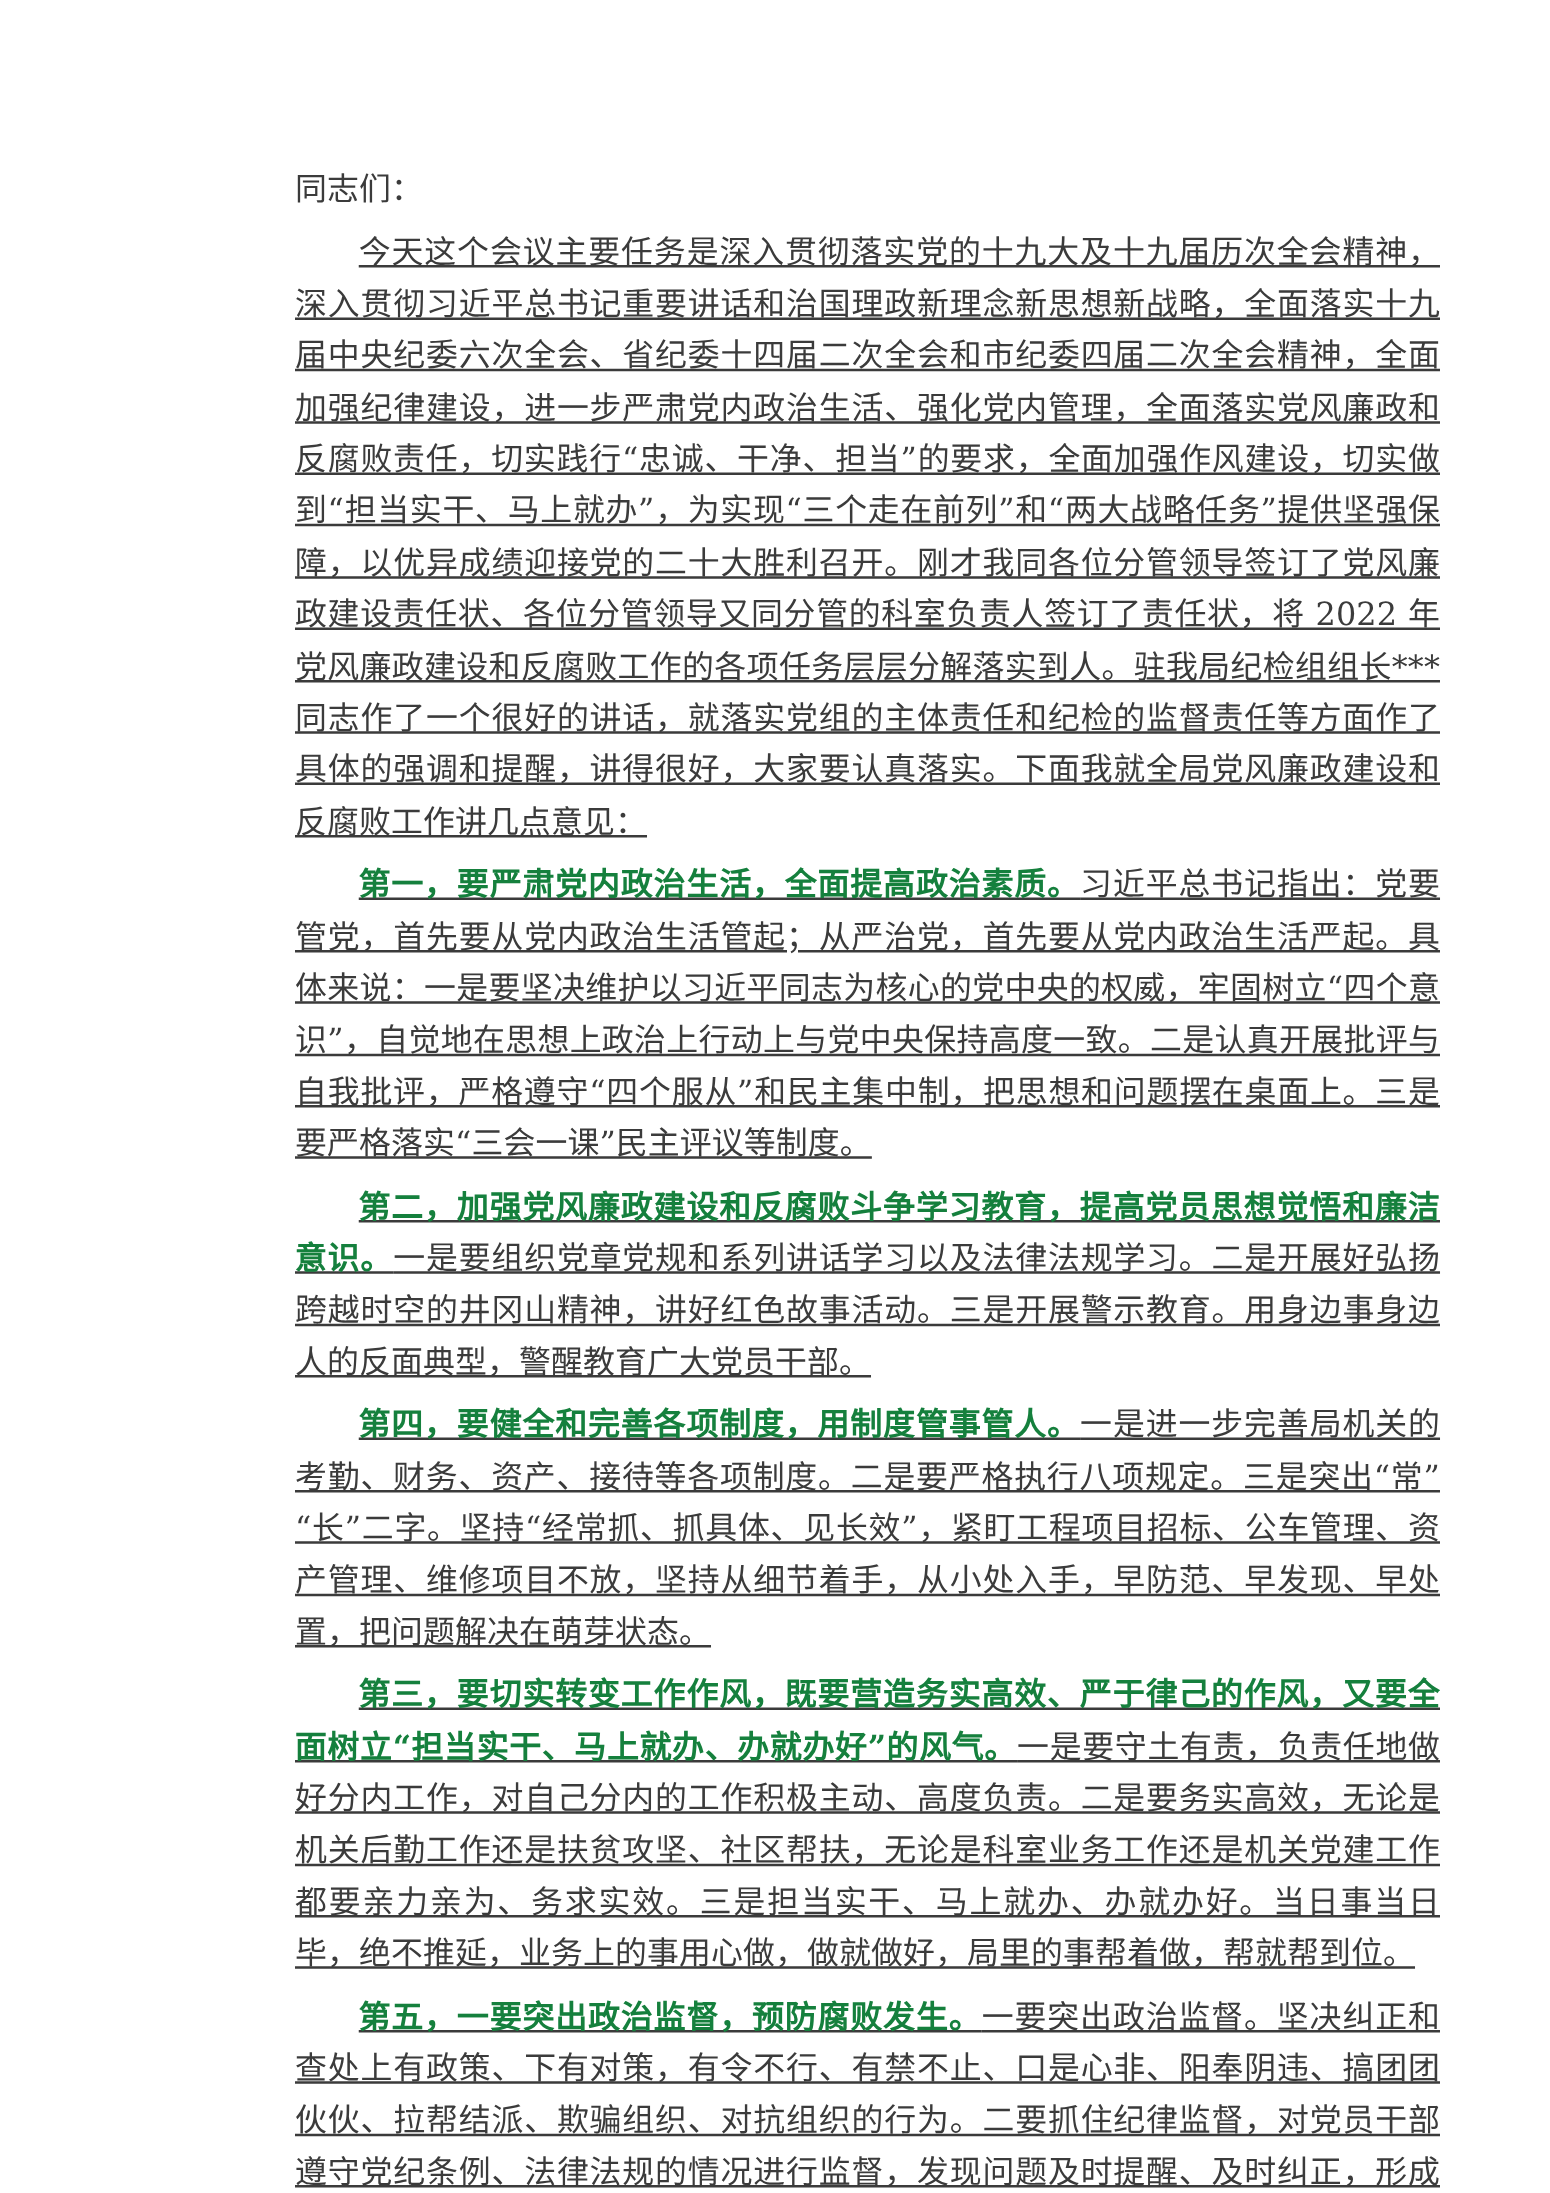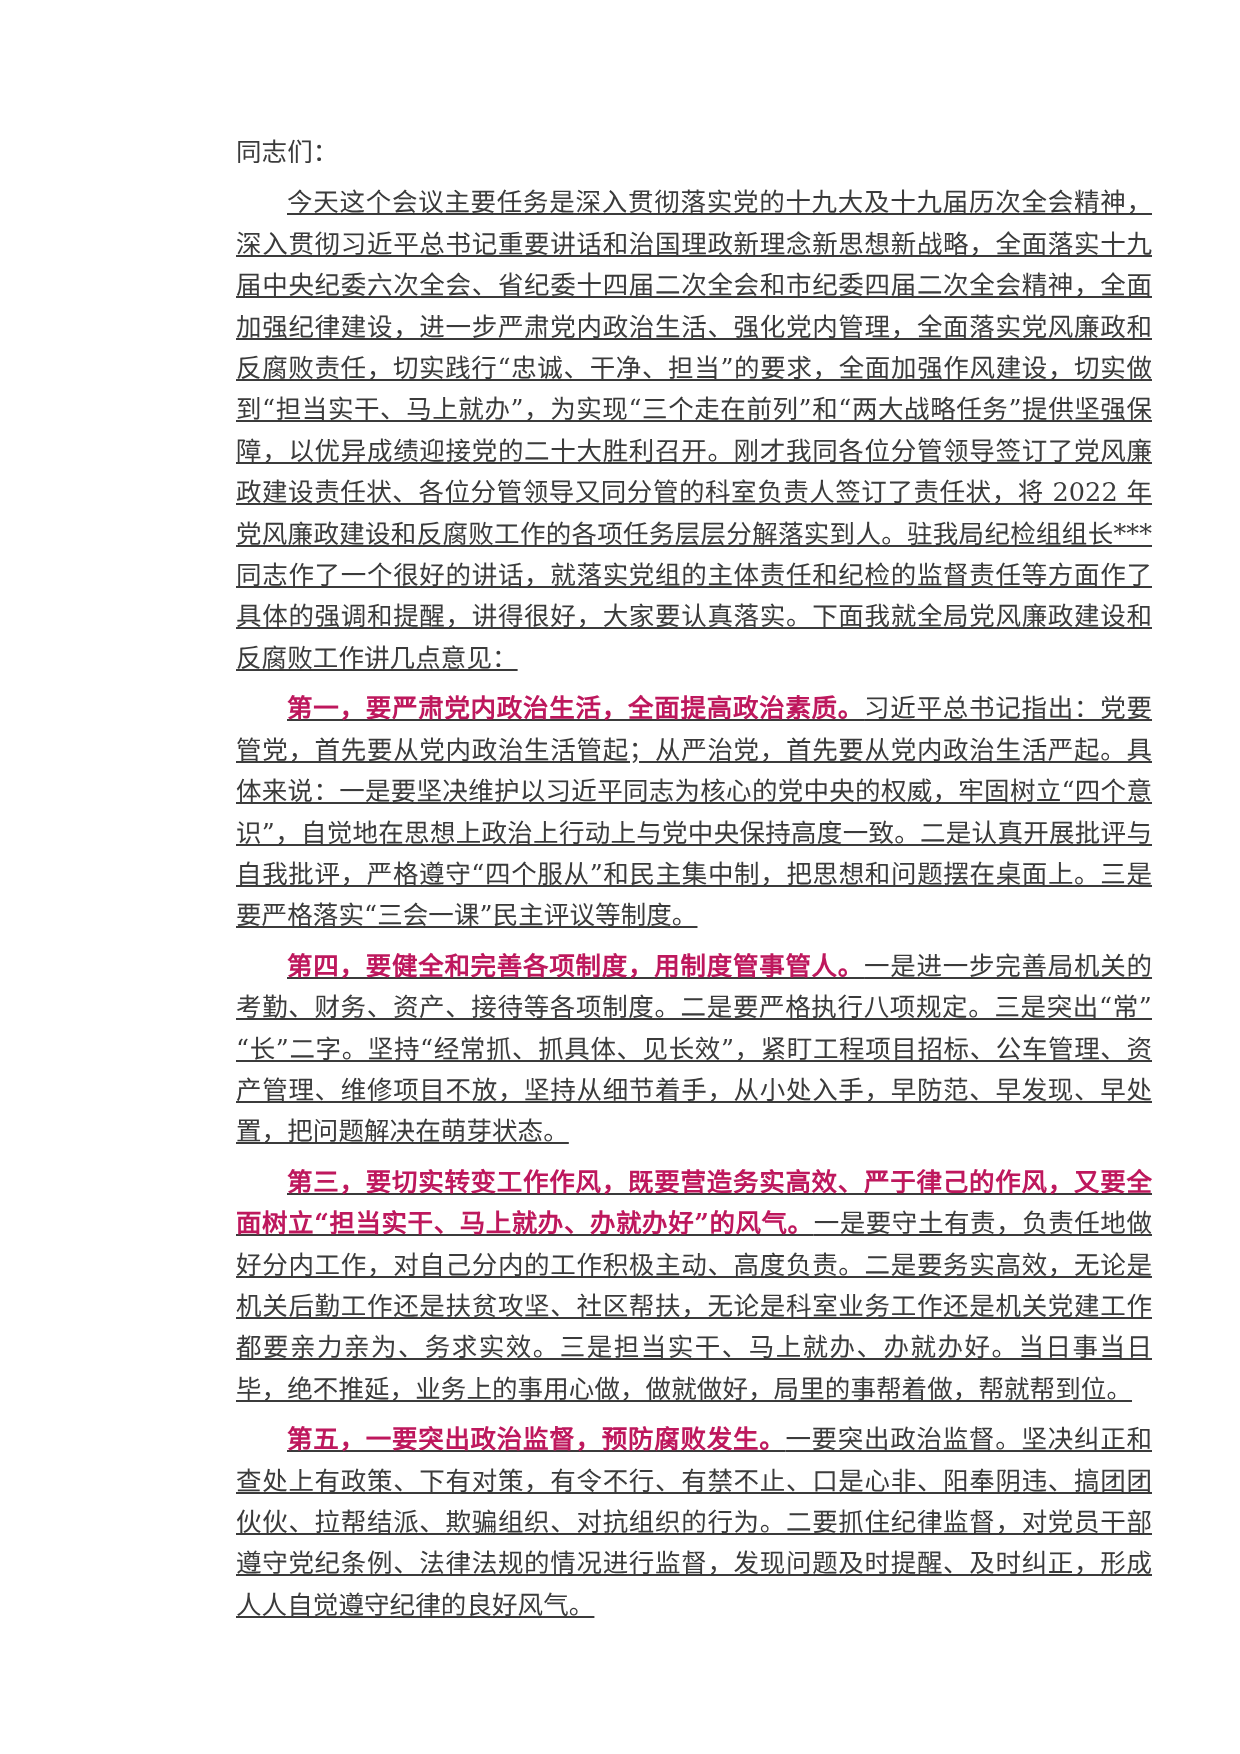--- a/index.html
+++ b/index.html
@@ -39,21 +39,21 @@
   }
   .indent {
     text-indent: 2em;
   }
   .gap {
     margin-top: 9px;
     text-decoration: underline;
   }
   .lead {
     font-weight: bold;
-    color: #be185d;
+    color: #15803d;
   }
   .body-run {
     font-weight: normal;
   }
 </style>
 </head>
 <body>
 
 <div class="page">
   <div class="page-body">
@@ -61,20 +61,23 @@
     <p class="doc-para salutation">同志们：</p>
 
     <p class="doc-para indent gap">
       <span class="lead"></span><span class="body-run">今天这个会议主要任务是深入贯彻落实党的十九大及十九届历次全会精神，深入贯彻习近平总书记重要讲话和治国理政新理念新思想新战略，全面落实十九届中央纪委六次全会、省纪委十四届二次全会和市纪委四届二次全会精神，全面加强纪律建设，进一步严肃党内政治生活、强化党内管理，全面落实党风廉政和反腐败责任，切实践行“忠诚、干净、担当”的要求，全面加强作风建设，切实做到“担当实干、马上就办”，为实现“三个走在前列”和“两大战略任务”提供坚强保障，以优异成绩迎接党的二十大胜利召开。刚才我同各位分管领导签订了党风廉政建设责任状、各位分管领导又同分管的科室负责人签订了责任状，将 2022 年党风廉政建设和反腐败工作的各项任务层层分解落实到人。驻我局纪检组组长***同志作了一个很好的讲话，就落实党组的主体责任和纪检的监督责任等方面作了具体的强调和提醒，讲得很好，大家要认真落实。下面我就全局党风廉政建设和反腐败工作讲几点意见：</span>
     </p>
 
     <p class="doc-para indent gap">
       <span class="lead">第一，要严肃党内政治生活，全面提高政治素质。</span><span class="body-run">习近平总书记指出：党要管党，首先要从党内政治生活管起；从严治党，首先要从党内政治生活严起。具体来说：一是要坚决维护以习近平同志为核心的党中央的权威，牢固树立“四个意识”，自觉地在思想上政治上行动上与党中央保持高度一致。二是认真开展批评与自我批评，严格遵守“四个服从”和民主集中制，把思想和问题摆在桌面上。三是要严格落实“三会一课”民主评议等制度。</span>
     </p>
 
+    <p class="doc-para indent gap">
+      <span class="lead">第二，加强党风廉政建设和反腐败斗争学习教育，提高党员思想觉悟和廉洁意识。</span><span class="body-run">一是要组织党章党规和系列讲话学习以及法律法规学习。二是开展好弘扬跨越时空的井冈山精神，讲好红色故事活动。三是开展警示教育。用身边事身边人的反面典型，警醒教育广大党员干部。</span>
+    </p>
 
     <p class="doc-para indent gap">
       <span class="lead">第四，要健全和完善各项制度，用制度管事管人。</span><span class="body-run">一是进一步完善局机关的考勤、财务、资产、接待等各项制度。二是要严格执行八项规定。三是突出“常”“长”二字。坚持“经常抓、抓具体、见长效”，紧盯工程项目招标、公车管理、资产管理、维修项目不放，坚持从细节着手，从小处入手，早防范、早发现、早处置，把问题解决在萌芽状态。</span>
     </p>
 
     <p class="doc-para indent gap">
       <span class="lead">第三，要切实转变工作作风，既要营造务实高效、严于律己的作风，又要全面树立“担当实干、马上就办、办就办好”的风气。</span><span class="body-run">一是要守土有责，负责任地做好分内工作，对自己分内的工作积极主动、高度负责。二是要务实高效，无论是机关后勤工作还是扶贫攻坚、社区帮扶，无论是科室业务工作还是机关党建工作都要亲力亲为、务求实效。三是担当实干、马上就办、办就办好。当日事当日毕，绝不推延，业务上的事用心做，做就做好，局里的事帮着做，帮就帮到位。</span>
     </p>
 
     <p class="doc-para indent gap">

